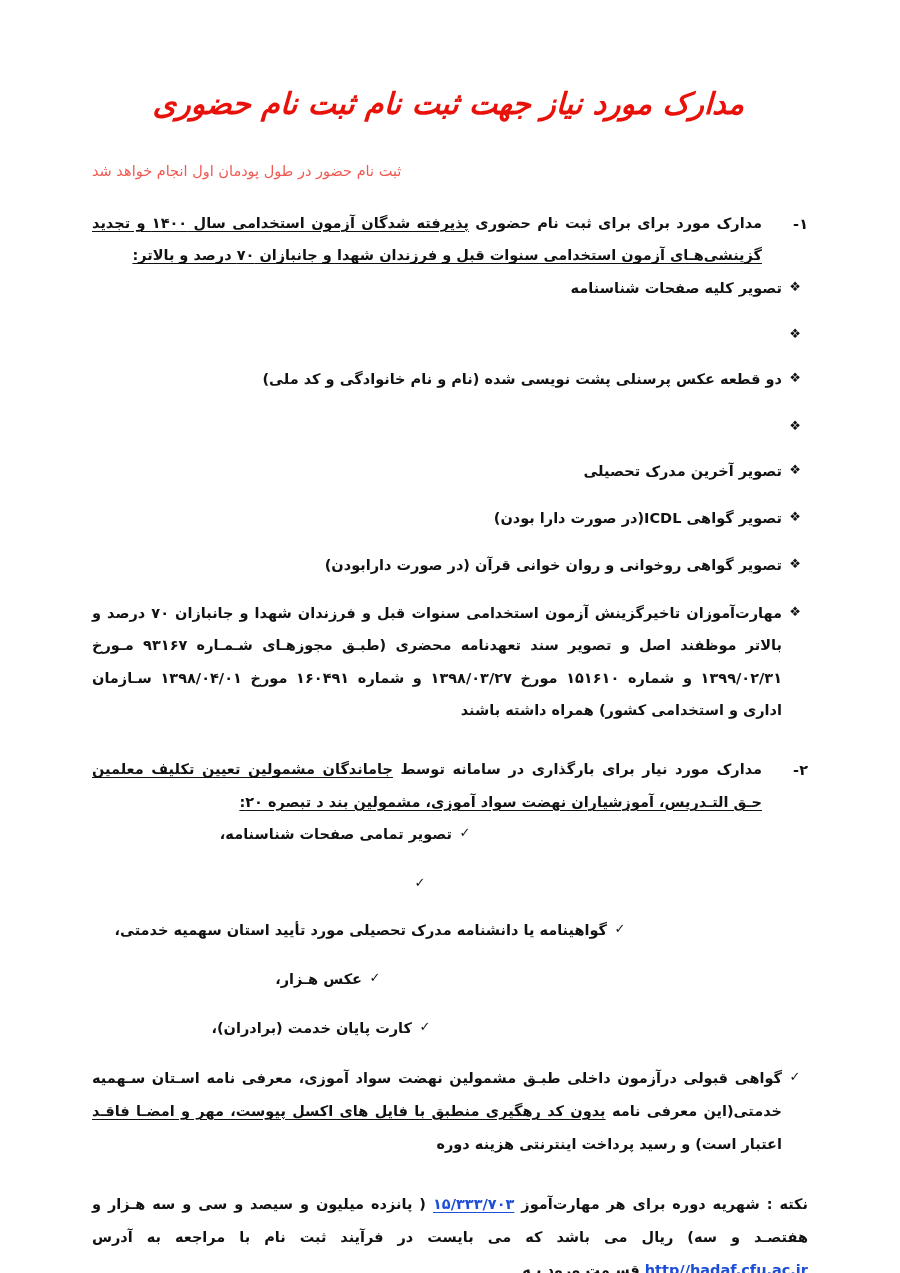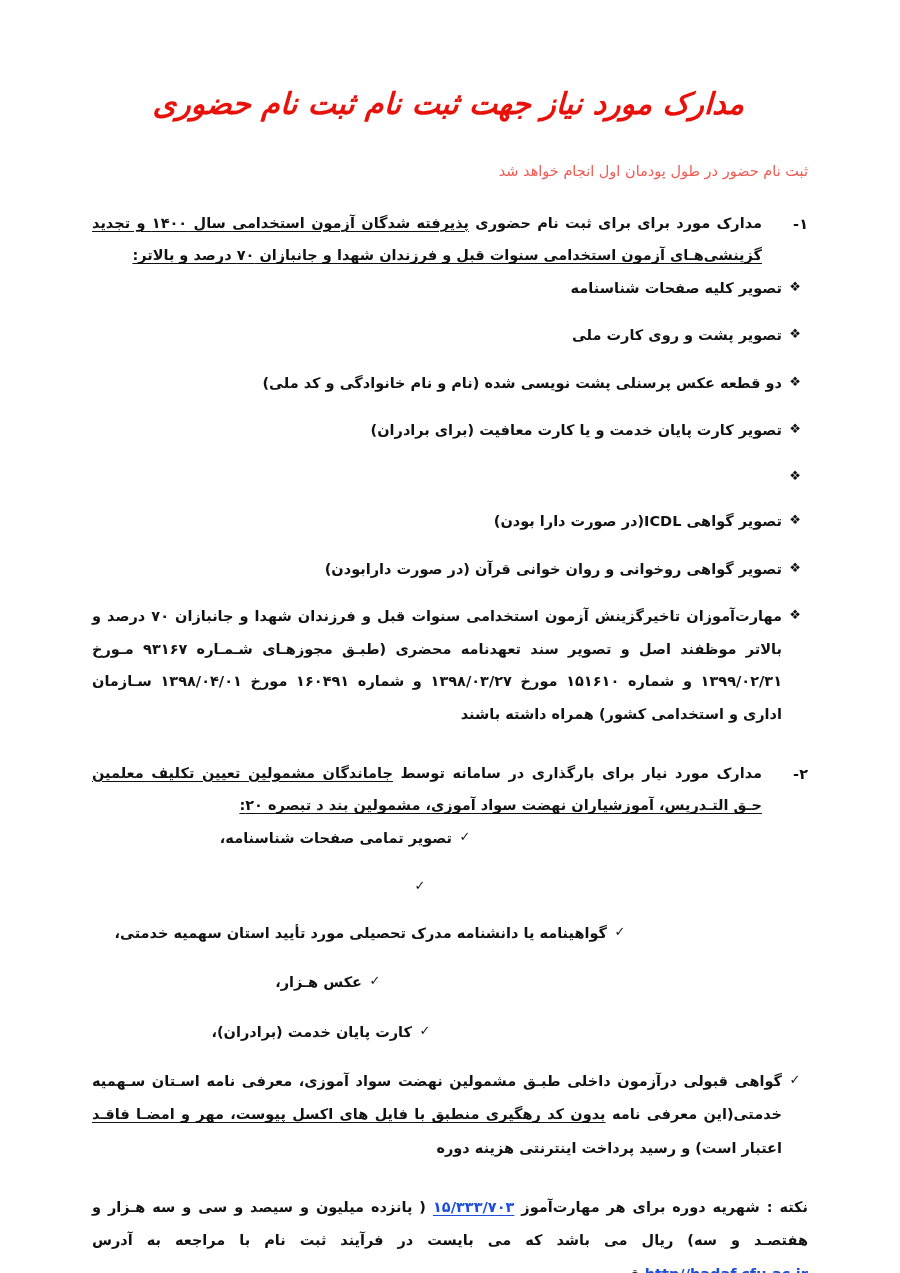--- a/index.html
+++ b/index.html
@@ -37,21 +37,21 @@
     font-style: italic;
     letter-spacing: 0.5px;
     line-height: 1.35;
     font-family: "DejaVu Serif", "Liberation Serif", serif;
     white-space: nowrap;
     transform: skewX(-2deg);
   }
   .doc-subtitle {
     margin: 0;
     padding-top: 36px;
-    text-align: right;
+    text-align: left;
     color: #ef5a52;
     font-size: 14.5px;
     font-weight: 400;
     line-height: 1.4;
   }
 
   
   .clause {
     margin-top: 26px;
     display: flex;
@@ -192,35 +192,34 @@
 
   <ul class="doc-list list-diamond">
 
     <li class="short row-indent-1">
       <span class="bullet">❖</span>
       <span class="li-text">تصویر کلیه صفحات شناسنامه</span>
     </li>
 
     <li class="short row-indent-2">
       <span class="bullet">❖</span>
-      <span class="li-text">تصویر پشت و روی کارت ملی</span>
     </li>
 
     <li class="short row-indent-3">
       <span class="bullet">❖</span>
       <span class="li-text">دو قطعه عکس پرسنلی  پشت نویسی شده (نام و نام خانوادگی و کد ملی)</span>
     </li>
 
     <li class="short row-indent-4">
       <span class="bullet">❖</span>
-      <span class="li-text">تصویر کارت پایان خدمت و یا کارت معافیت (برای برادران)</span>
     </li>
 
     <li class="short row-indent-5">
       <span class="bullet">❖</span>
+      <span class="li-text">تصویر آخرین مدرک تحصیلی</span>
     </li>
 
     <li class="short row-indent-6">
       <span class="bullet">❖</span>
       <span class="li-text"><span>تصویر گواهی </span><span class="ltr">ICDL</span><span>(در صورت دارا بودن)</span></span>
     </li>
 
     <li class="short row-indent-7">
       <span class="bullet">❖</span>
       <span class="li-text">تصویر گواهی روخوانی و روان خوانی قرآن (در صورت دارابودن)</span>

